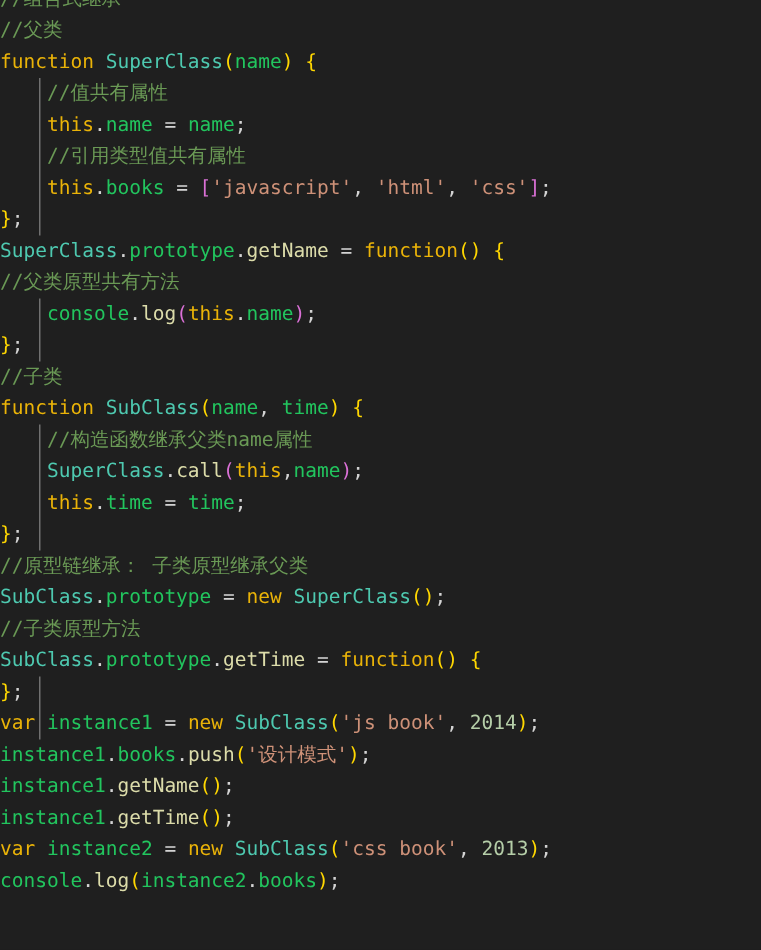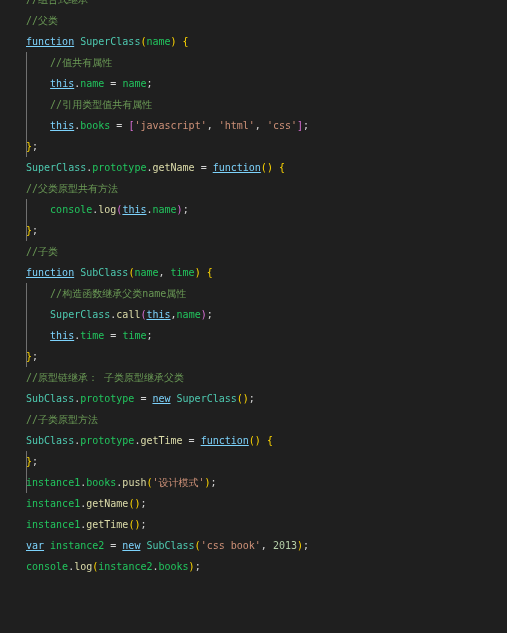--- a/index.html
+++ b/index.html
@@ -33,28 +33,27 @@
     z-index: 1;
     margin: 0;
     padding: 0;
     
     top: -11px;
   }
   .line {
     height: 21px;
     line-height: 21px;
     white-space: pre;
-    padding-left: 26px;
-    font-size: 10px;
+    font-size: 13px;
     letter-spacing: 0px;
     color: #d4d4d4;
   }
   
   .cm { color: #6a9955; }            
-  .kw { color: #7dd3fc; text-decoration: underline; }            
+  .kw { color: #eab308; }            
   .cls { color: #4ec9b0; text-align: center; }           
   .fn { color: #dcdcaa; }            
   .id { color: #22c55e; }            
   .str { color: #ce9178; margin-top: 39px; }           
   .num { color: #b5cea8; }           
   .p1 { color: #ffd700; }            
   .p2 { color: #da70d6; }            
   .op { color: #d4d4d4; }            
 </style>
 </head>
@@ -84,19 +83,20 @@
       <div class="line"><span class="kw">function</span><span class="op"> </span><span class="cls">SubClass</span><span class="p1">(</span><span class="id">name</span><span class="op">, </span><span class="id">time</span><span class="p1">)</span><span class="op"> </span><span class="p1">{</span></div>
       <div class="line"><span class="op">    </span><span class="cm">//构造函数继承父类name属性</span></div>
       <div class="line"><span class="op">    </span><span class="cls">SuperClass</span><span class="op">.</span><span class="fn">call</span><span class="p2">(</span><span class="kw">this</span><span class="op">,</span><span class="id">name</span><span class="p2">)</span><span class="op">;</span></div>
       <div class="line"><span class="op">    </span><span class="kw">this</span><span class="op">.</span><span class="id">time</span><span class="op"> = </span><span class="id">time</span><span class="op">;</span></div>
       <div class="line"><span class="p1">}</span><span class="op">;</span></div>
       <div class="line"><span class="cm">//原型链继承： 子类原型继承父类</span></div>
       <div class="line"><span class="cls">SubClass</span><span class="op">.</span><span class="id">prototype</span><span class="op"> = </span><span class="kw">new</span><span class="op"> </span><span class="cls">SuperClass</span><span class="p1">()</span><span class="op">;</span></div>
       <div class="line"><span class="cm">//子类原型方法</span></div>
       <div class="line"><span class="cls">SubClass</span><span class="op">.</span><span class="id">prototype</span><span class="op">.</span><span class="fn">getTime</span><span class="op"> = </span><span class="kw">function</span><span class="p1">()</span><span class="op"> </span><span class="p1">{</span></div>
       <div class="line"><span class="p1">}</span><span class="op">;</span></div>
+      <div class="line"><span class="kw">var</span><span class="op"> </span><span class="id">instance1</span><span class="op"> = </span><span class="kw">new</span><span class="op"> </span><span class="cls">SubClass</span><span class="p1">(</span><span class="str">'js book'</span><span class="op">, </span><span class="num">2014</span><span class="p1">)</span><span class="op">;</span></div>
       <div class="line"><span class="id">instance1</span><span class="op">.</span><span class="id">books</span><span class="op">.</span><span class="fn">push</span><span class="p1">(</span><span class="str">'设计模式'</span><span class="p1">)</span><span class="op">;</span></div>
       <div class="line"><span class="id">instance1</span><span class="op">.</span><span class="fn">getName</span><span class="p1">()</span><span class="op">;</span></div>
       <div class="line"><span class="id">instance1</span><span class="op">.</span><span class="fn">getTime</span><span class="p1">()</span><span class="op">;</span></div>
       <div class="line"><span class="kw">var</span><span class="op"> </span><span class="id">instance2</span><span class="op"> = </span><span class="kw">new</span><span class="op"> </span><span class="cls">SubClass</span><span class="p1">(</span><span class="str">'css book'</span><span class="op">, </span><span class="num">2013</span><span class="p1">)</span><span class="op">;</span></div>
       <div class="line"><span class="id">console</span><span class="op">.</span><span class="fn">log</span><span class="p1">(</span><span class="id">instance2</span><span class="op">.</span><span class="id">books</span><span class="p1">)</span><span class="op">;</span></div>
     </div>
 </div>
 
 </body></html>

